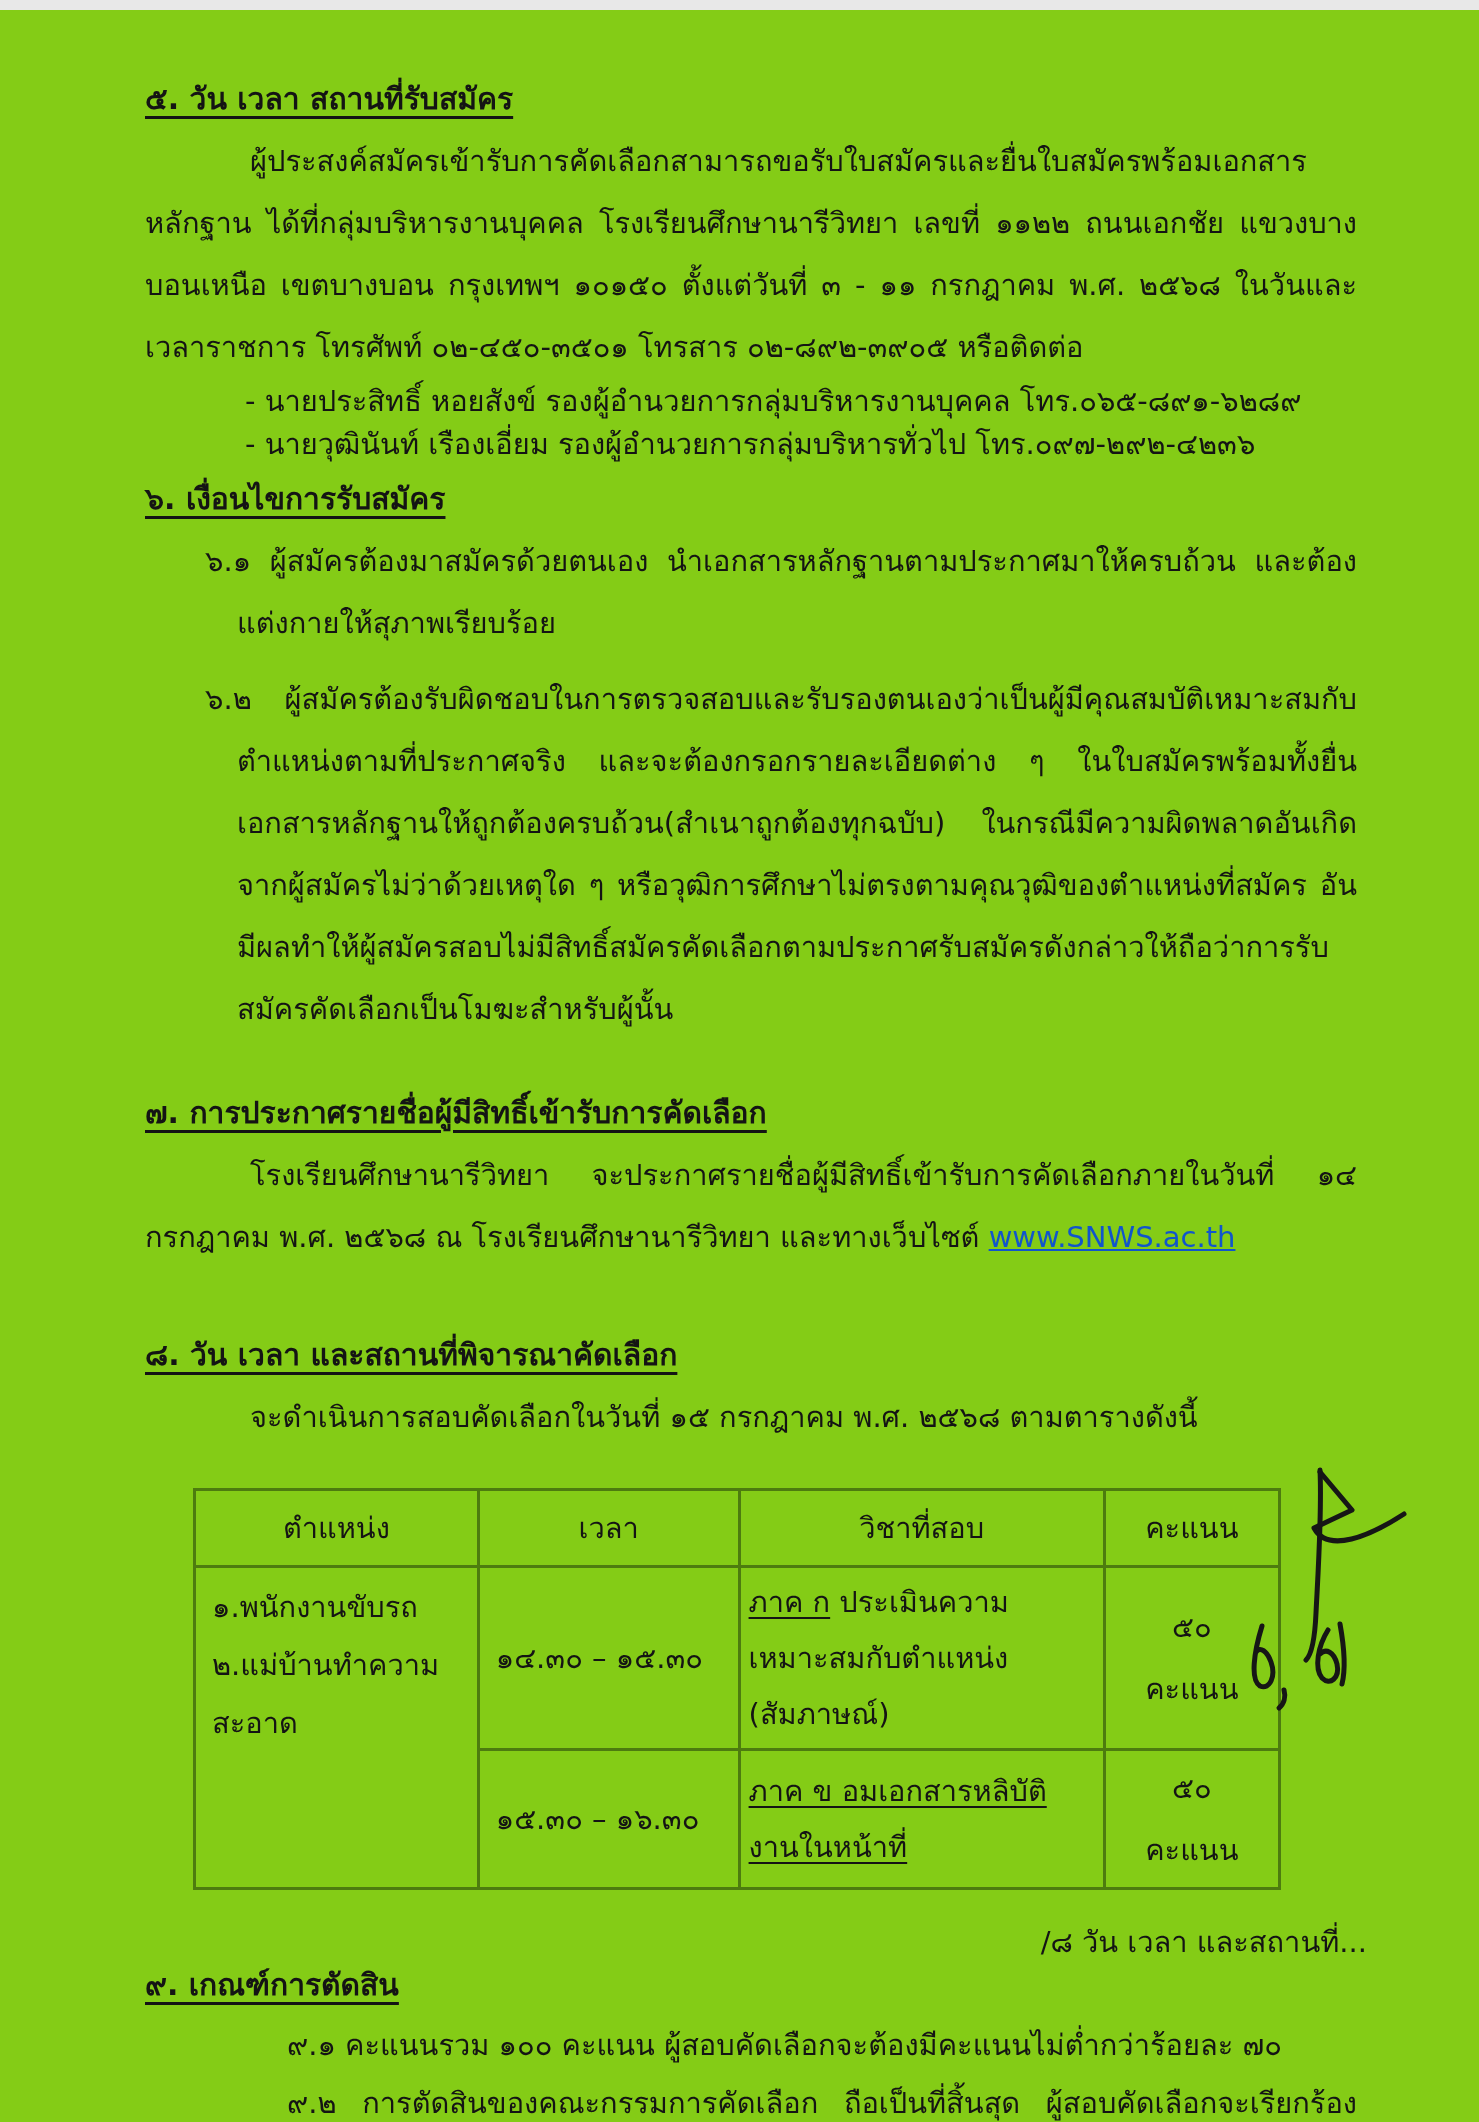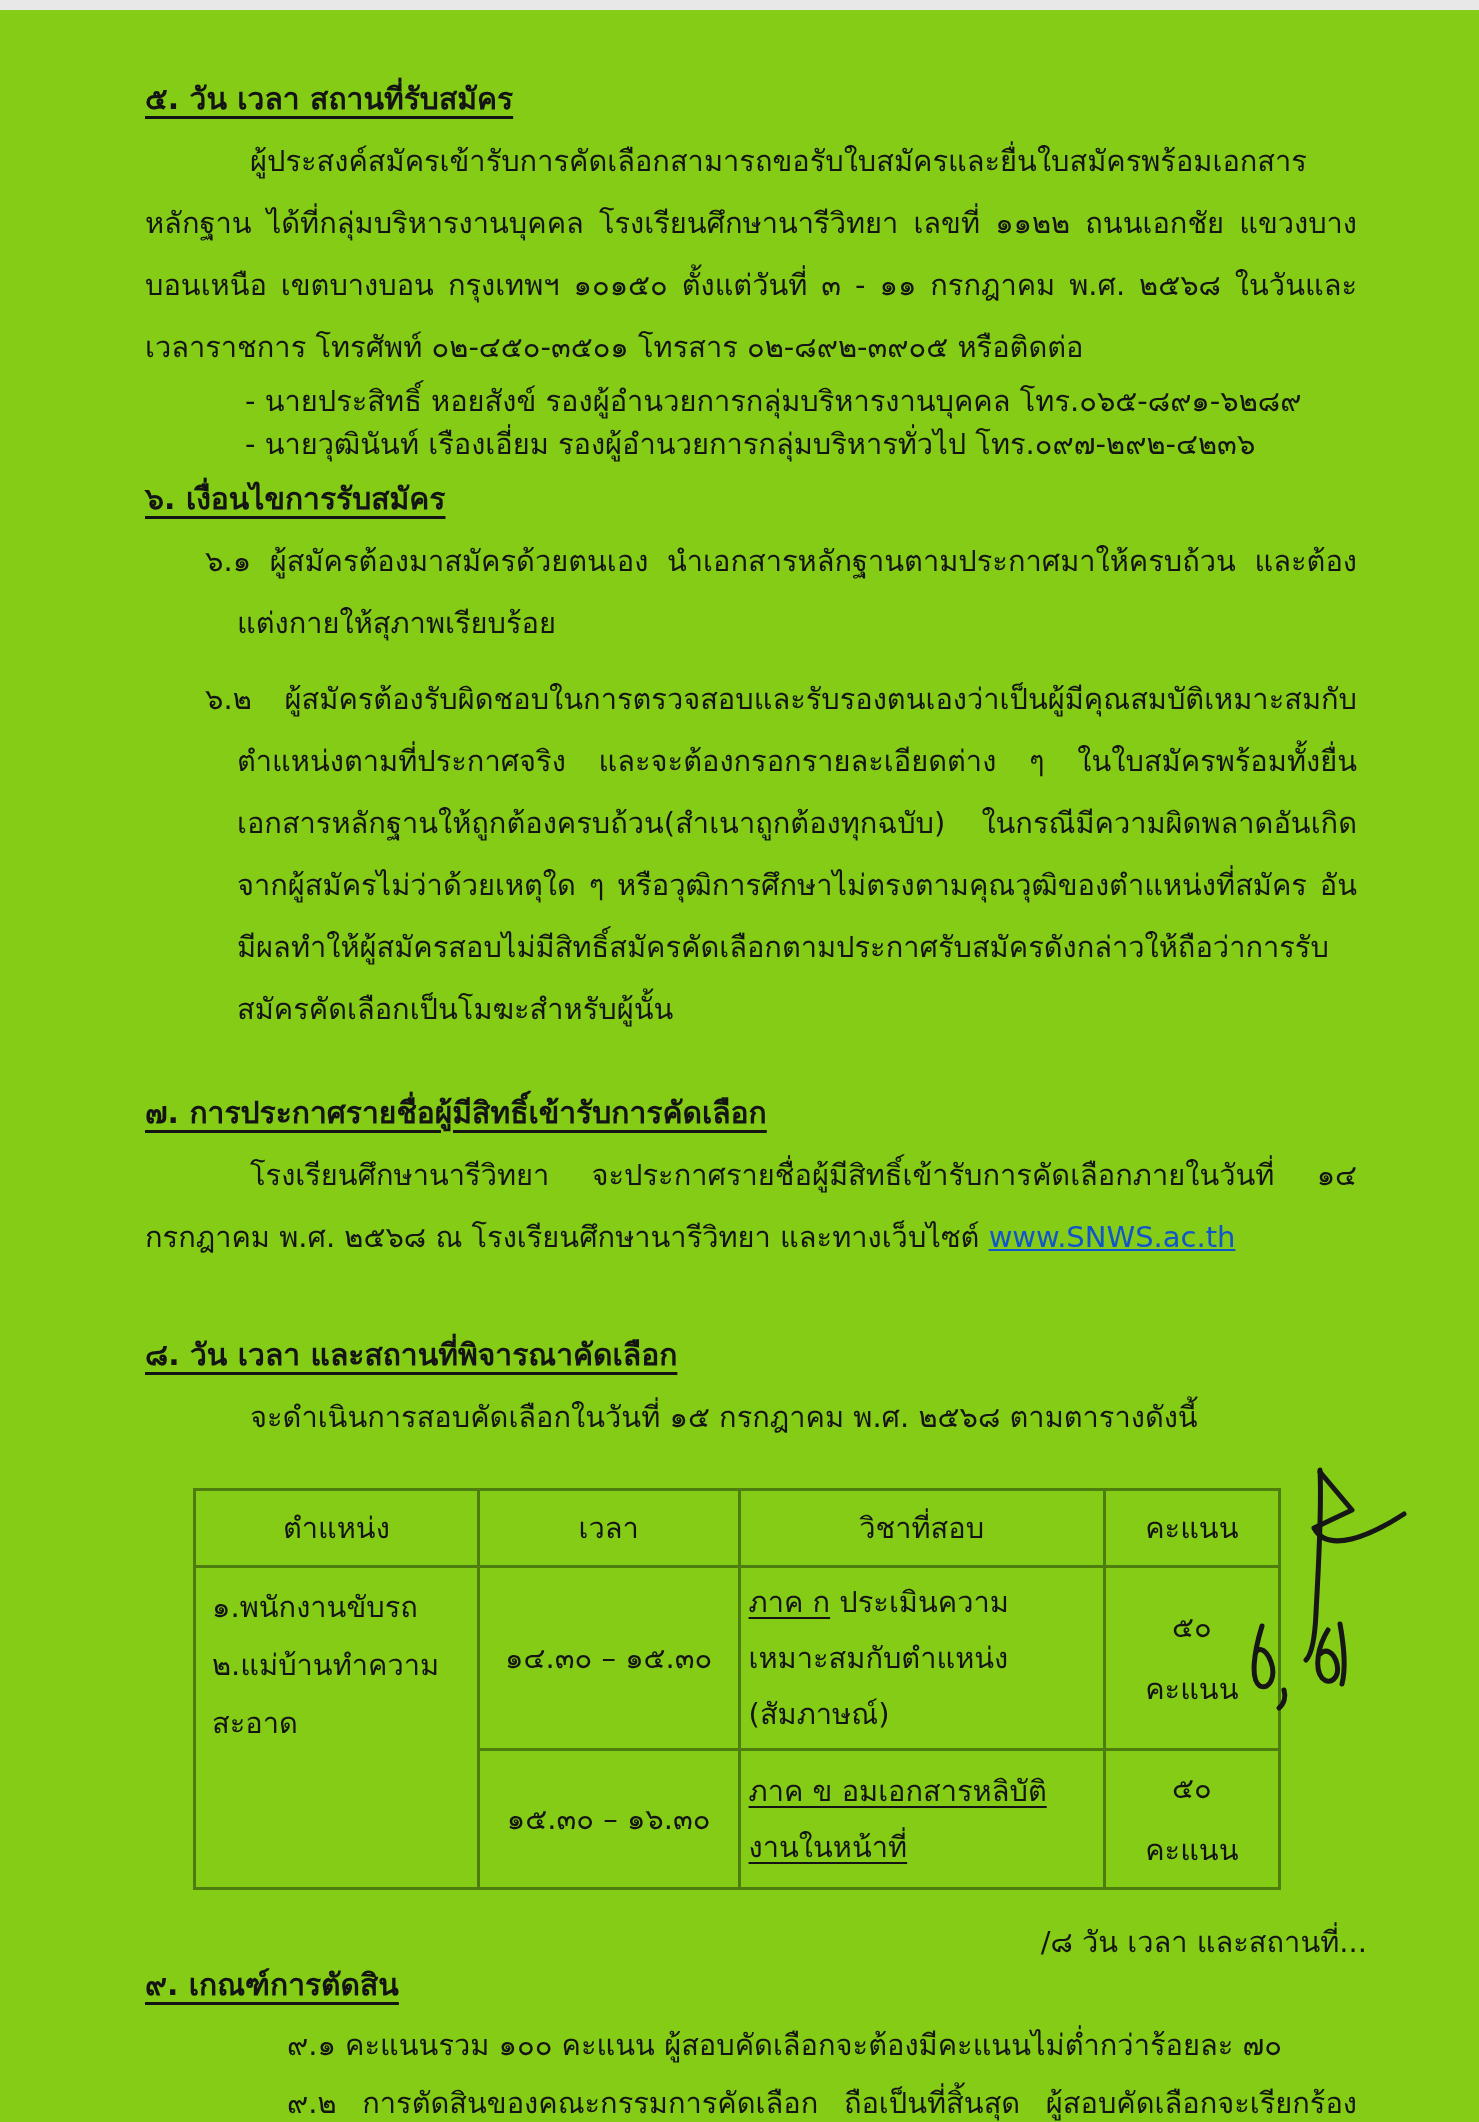--- a/index.html
+++ b/index.html
@@ -57,21 +57,21 @@
     font-size:29px;
     vertical-align:middle;
     overflow-wrap:anywhere;
   }
   .exam-table th { font-weight:normal; text-align:center; height:48px; }
   .col-pos { width:272px; }
   .col-time { width:250px; }
   .col-subj { width:350px; }
   .col-score { width:168px; }
   td.pos { vertical-align:top; text-align:left; line-height:58px; padding-top:10px; }
-  td.time { text-align:center; }
+  td.time { }
   td.subj { text-align:left; line-height:56px; height:116px;padding-left:8px; }
   td.score { text-align:center; }
   .u { text-decoration:underline; text-underline-offset:5px; }
 
   .criteria-item { margin-left:142px; line-height:58px; }
 
   .footer-note {
     position:absolute;
     top:1912px; right:112px;
     font-size:29px; line-height:40px;

